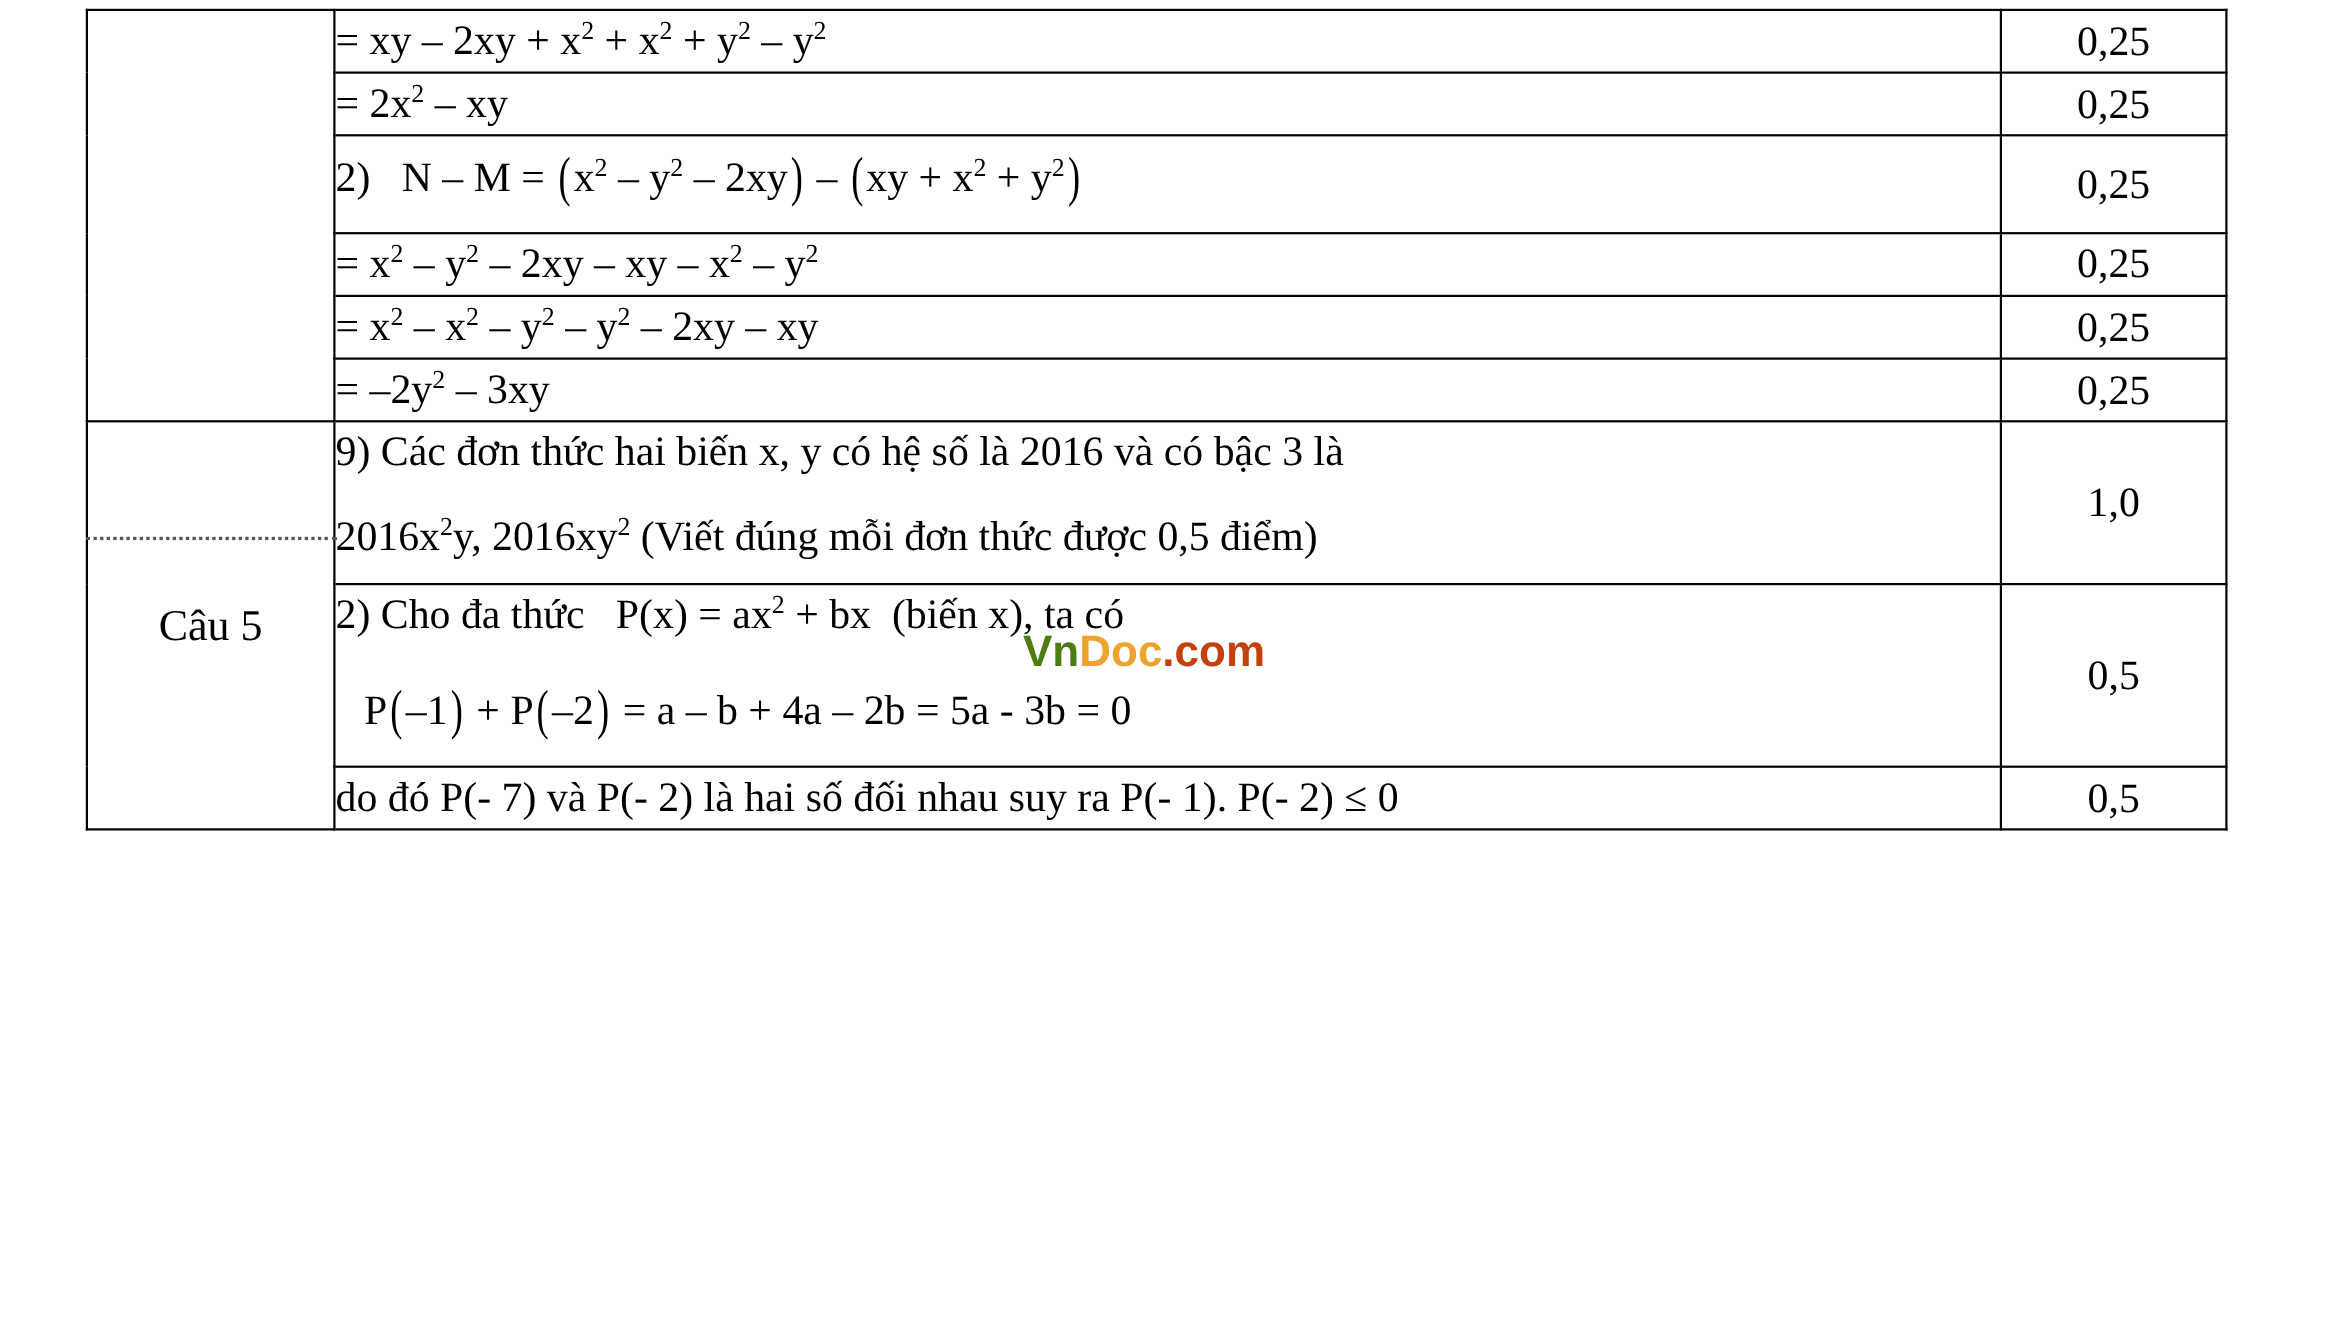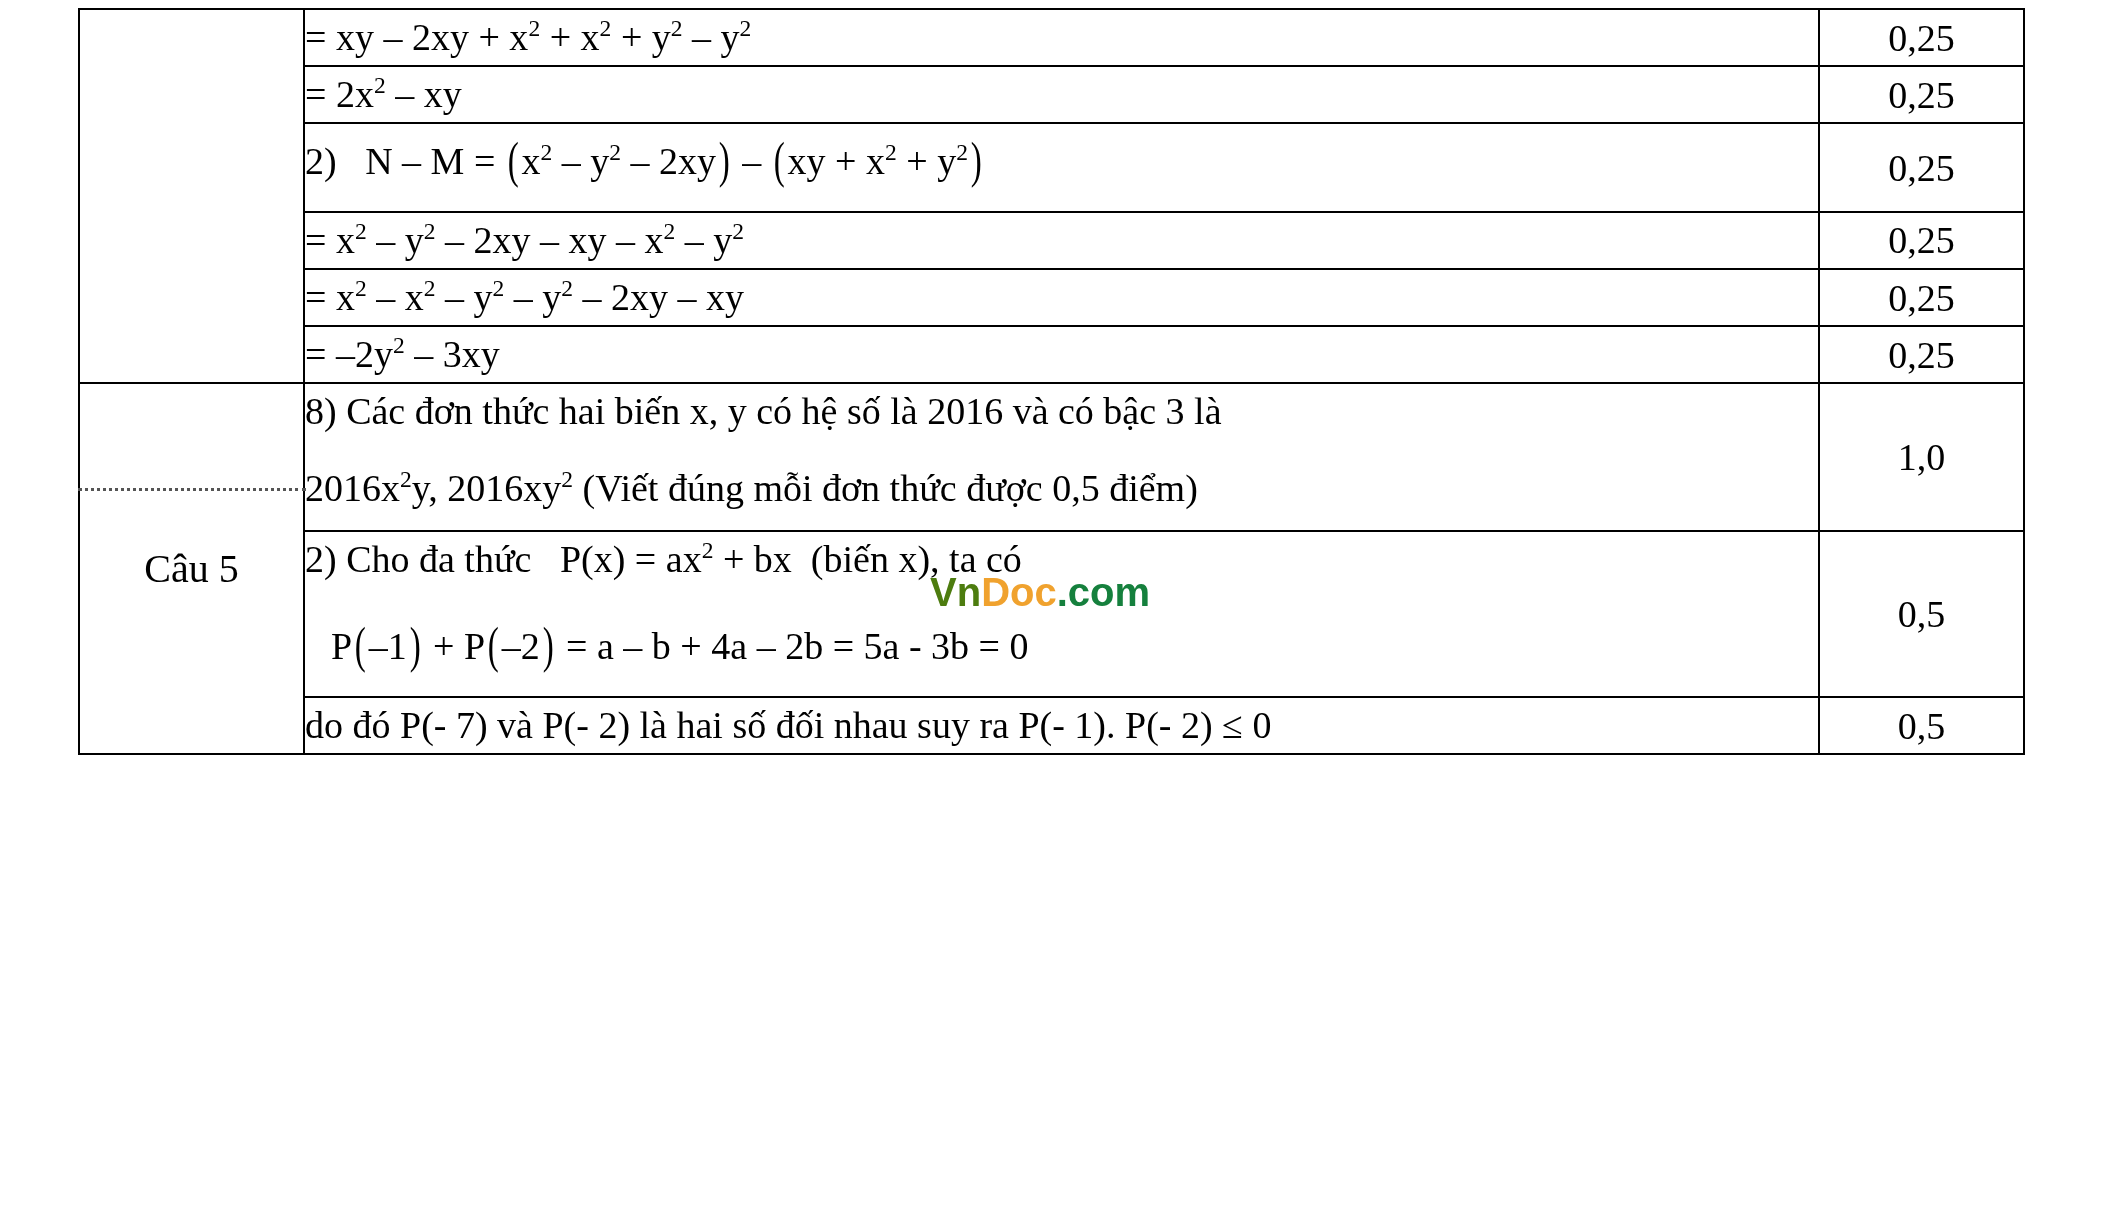--- a/index.html
+++ b/index.html
@@ -91,21 +91,21 @@
     left: 930px;
     top: 570px;
     font-family: "Liberation Sans", sans-serif;
     font-weight: bold;
     font-size: 40px;
     letter-spacing: 0px;
     pointer-events: none;
   }
   .wm-vn { color: #4d7c0f; }
   .wm-doc { color: #f0a22e; }
-  .wm-com { color: #15803d; }
+  .wm-com { color: #c2410c; }
 </style>
 </head>
 <body>
 
 <div class="page">
 
   <table class="answer-table">
     <colgroup>
       <col class="c-label">
       <col class="c-body">
@@ -156,21 +156,21 @@
           <span class="math">= –2y<sup>2</sup> – 3xy</span>
         </td>
         <td class="cell-score">0,25</td>
       </tr>
 
       <tr class="row-tall">
         <td class="cell-label" rowspan="3">
           <span>Câu 5</span>
         </td>
         <td class="cell-body">
-          <span class="line1">8) Các đơn thức hai biến x, y có hệ số là 2016 và có bậc 3 là</span>
+          <span class="line1">9) Các đơn thức hai biến x, y có hệ số là 2016 và có bậc 3 là</span>
           <span class="line2 math">2016x<sup>2</sup>y, 2016xy<sup>2</sup> (Viết đúng mỗi đơn thức được 0,5 điểm)</span>
         </td>
         <td class="cell-score">1,0</td>
       </tr>
 
       <tr class="row-tall">
         <td class="cell-body">
           <span class="line1 math">2) Cho đa thức &nbsp; P(x) = ax<sup>2</sup> + bx &nbsp;(biến x), ta có</span>
           <span class="line2 math indent">P<span class="big-paren">(</span>–1<span class="big-paren">)</span> + P<span class="big-paren">(</span>–2<span class="big-paren">)</span> = a – b + 4a – 2b = 5a - 3b = 0</span>
         </td>

